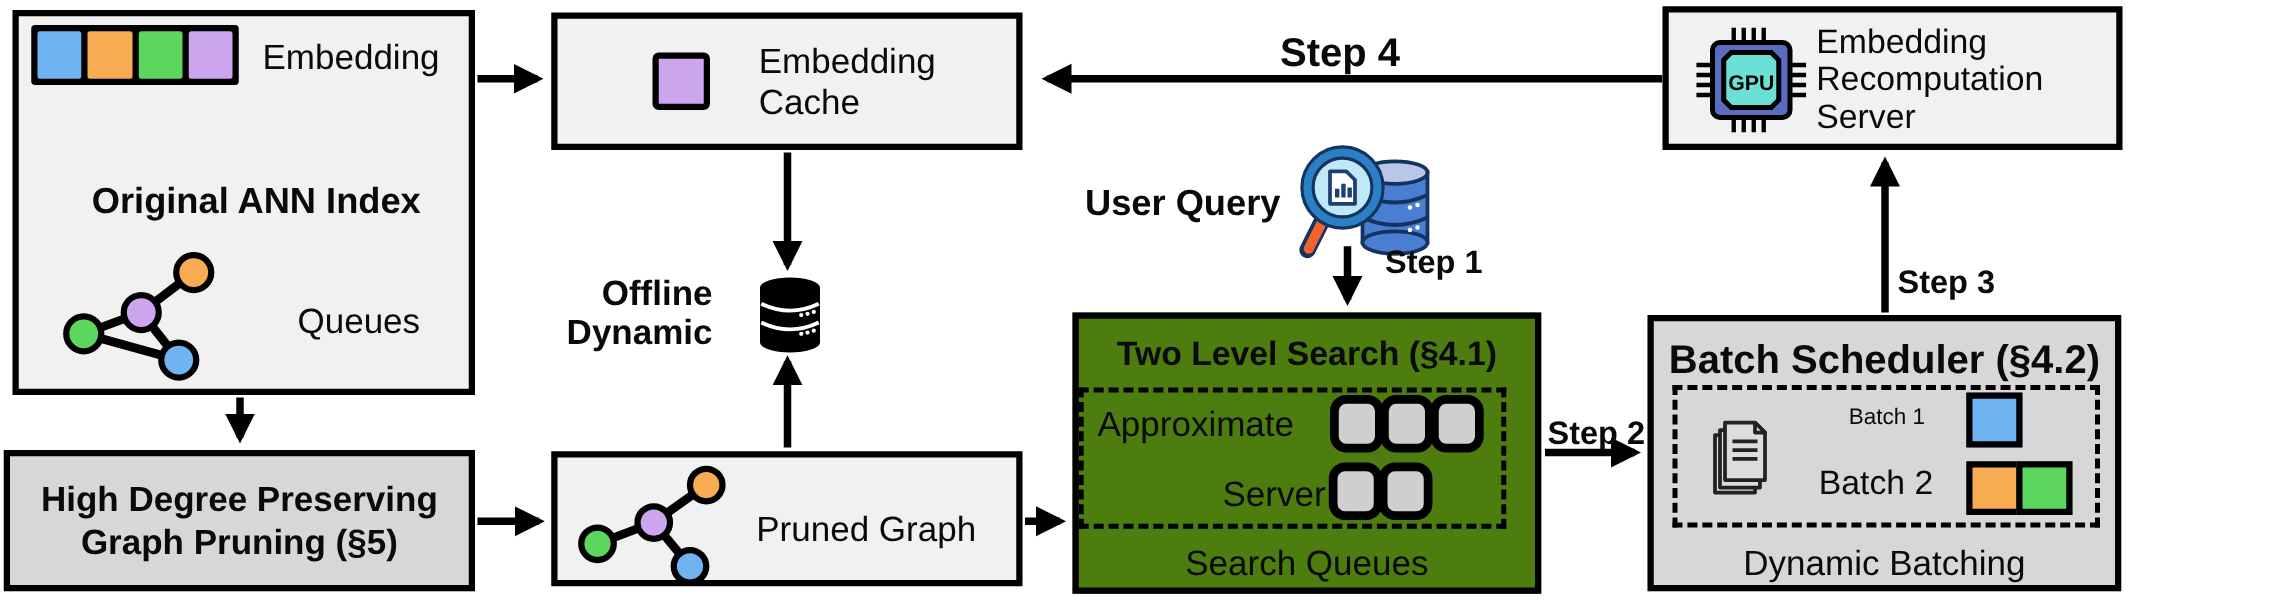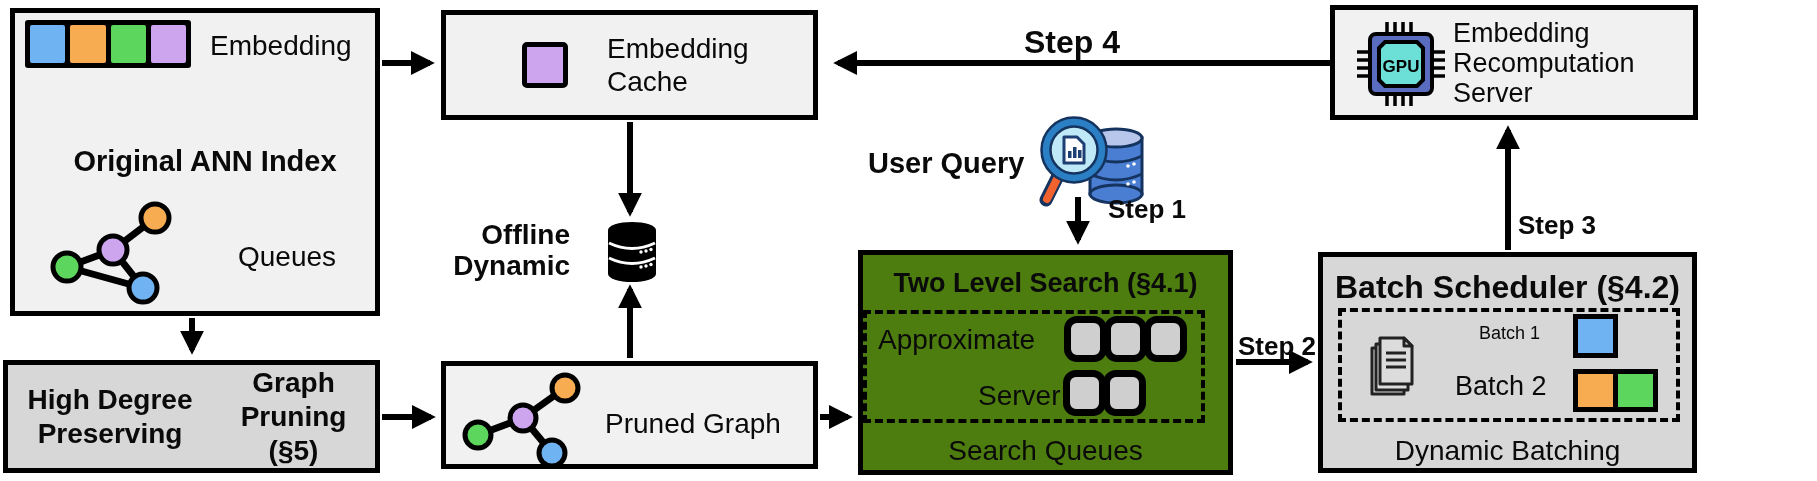--- a/index.html
+++ b/index.html
@@ -23,21 +23,21 @@
   .dashed{position:absolute;border:4px dashed #000;box-sizing:border-box;}
   
   .q-row{position:absolute;display:flex;}
   .qsq{width:43px;height:46px;border:7px solid #000;border-radius:13px;background:#cfcfcf;box-sizing:border-box;margin-right:-3px;}
   
   .bsq{width:45px;height:44px;border:5px solid #000;box-sizing:border-box;}
   .b2-row{position:absolute;display:flex;}
   .b2-row .bsq{height:43px;}
   .b2-row .bsq + .bsq{margin-left:-5px;}
   .center-text{position:absolute;left:0;right:0;text-align:center;}
-  .two-line-center{display:flex;flex-direction:row;justify-content:center;align-items:center;width:100%;height:100%;text-align:center;font-weight:bold;font-size:28px;line-height:34px;}
+  .two-line-center{display:flex;flex-direction:column;justify-content:center;align-items:center;width:100%;height:100%;text-align:center;font-weight:bold;font-size:28px;line-height:34px;}
 </style>
 </head>
 <body>
 
 <div class="canvas">
 
   <svg class="arrow-layer" viewBox="0 0 1817 481">
     <defs>
       <marker id="ah" markerWidth="5" markerHeight="5" refX="3.2" refY="2" orient="auto" markerUnits="strokeWidth">
         <path d="M0,0 L4,2 L0,4 Z" fill="#000"></path>

